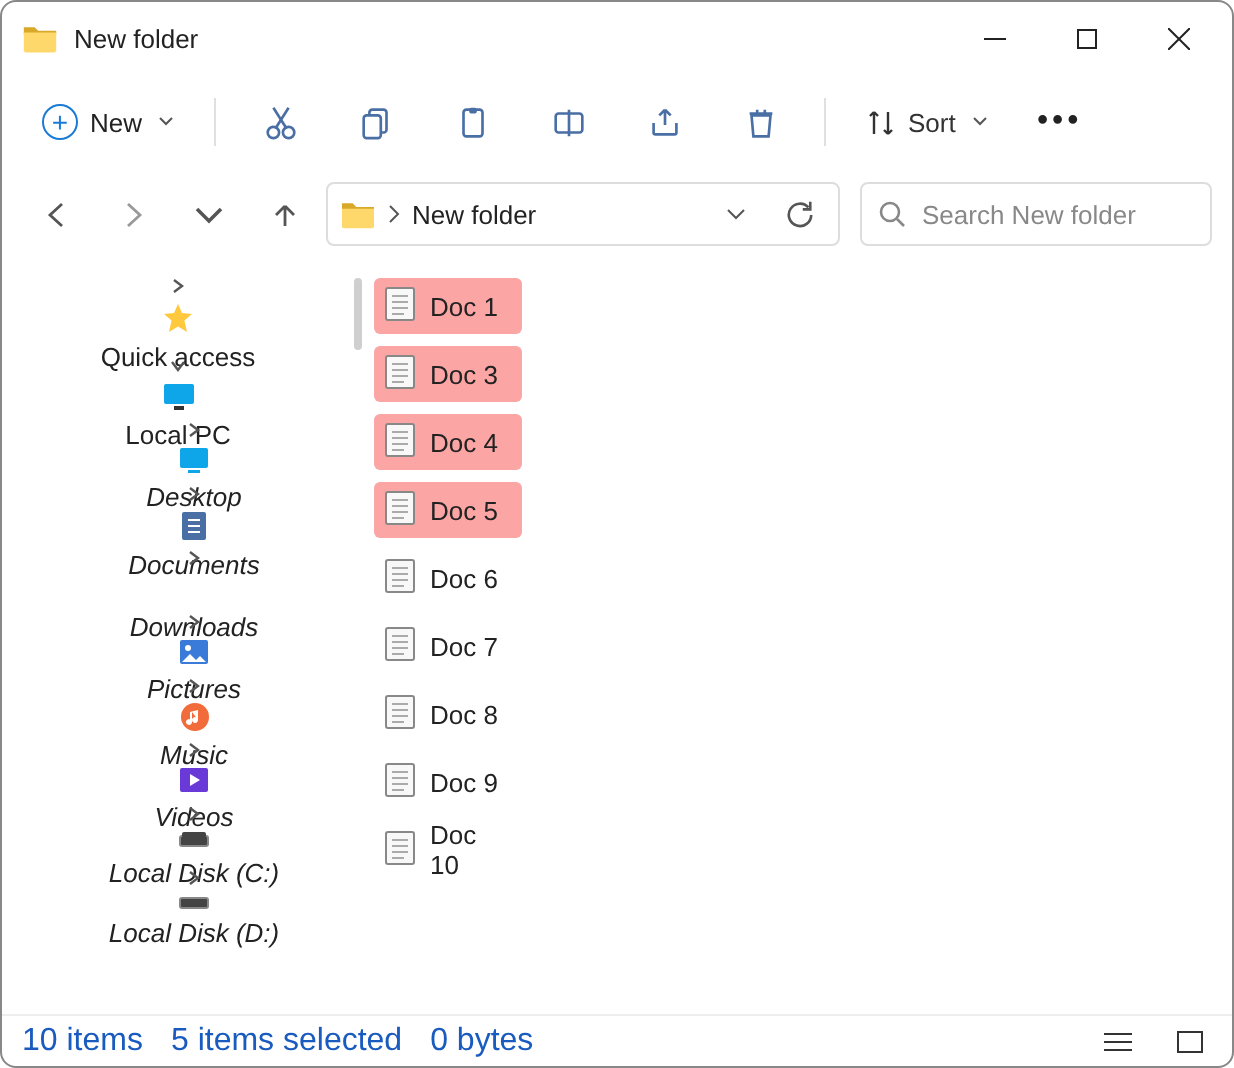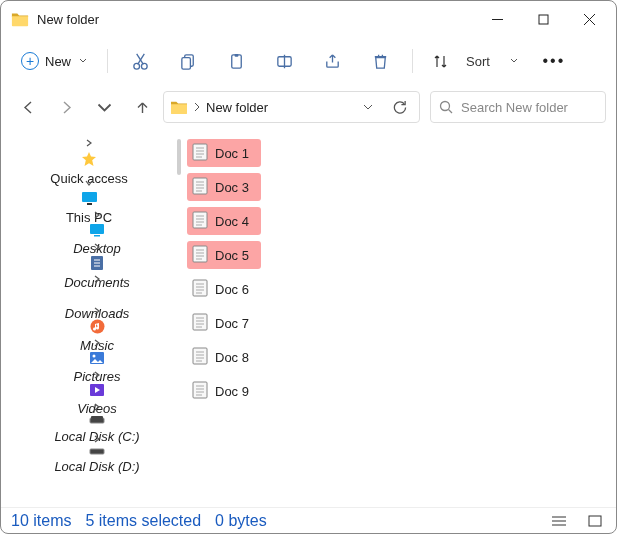--- a/index.html
+++ b/index.html
@@ -15,21 +15,21 @@
 
 
 .toolbar { height: 48px; display: flex; align-items: center; padding: 0 10px; gap: 4px; }
 .newbtn { display: flex; align-items: center; height: 34px; padding: 0 10px; gap: 6px; border-radius: 4px; }
 .plus-circ { width: 18px; height: 18px; border: 1.3px solid #1a7bd6; border-radius: 50%; display: flex; align-items: center; justify-content: center; color: #1a7bd6; font-size: 14px; line-height: 1; }
 .newbtn .lbl { font-size: 13px; }
 .chev-dn { width: 8px; height: 8px; margin-left: 2px; }
 .sep { width: 1px; height: 24px; background: #e0e0e0; margin: 0 6px; }
 .tbtn { width: 44px; height: 34px; display: flex; align-items: center; justify-content: center; color: #4a6fa5; }
 .tbtn svg { width: 19px; height: 19px; }
-.sortbtn { display: flex; align-items: center; gap: 18px; padding: 0 10px; height: 34px; color: #333; }
+.sortbtn { display: flex; align-items: center; gap: 6px; padding: 0 10px; height: 34px; color: #333; }
 .moredot { width: 44px; height: 34px; display: flex; align-items: center; justify-content: center; font-size: 16px; letter-spacing: 2px; }
 
 
 .navrow { height: 44px; display: flex; align-items: center; padding: 6px 10px; gap: 4px; }
 .nbtn { width: 34px; height: 32px; display: flex; align-items: center; justify-content: center; color: #555; }
 .nbtn svg { width: 15px; height: 15px; }
 .addr { flex: 1; height: 32px; border: 1px solid #ddd; border-radius: 4px; display: flex; align-items: center; padding: 0 6px; gap: 6px; }
 .addr .fico { width: 18px; height: 16px; }
 .addr .crumb { flex: 1; }
 .addr .ab { width: 26px; height: 28px; display: flex; align-items: center; justify-content: center; color: #555; }
@@ -233,21 +233,21 @@
           <svg width="8" height="8" viewBox="0 0 8 8">
             <path d="M1 2l3 4 3-4" fill="none" stroke="#555" stroke-width="1.2"></path>
           </svg>
         </span>
       <span class="ico">
           <svg class="pc-ico" width="17" height="15" viewBox="0 0 17 15">
             <rect class="scr" x="1" y="1" width="15" height="10" rx="1"></rect>
             <rect class="body" x="6" y="12" width="5" height="2"></rect>
           </svg>
         </span>
-      <span>This PC</span>
+      <span>Local PC</span>
     </div>
     <div id="tree-sub">
         <div class="tree-item sub">
           <span class="exp">
             <svg width="8" height="8" viewBox="0 0 8 8">
               <path d="M2 1l4 3-4 3" fill="none" stroke="#555" stroke-width="1.2"></path>
             </svg>
           </span>
           <span class="ico">
             <svg class="desk-ico" width="16" height="14" viewBox="0 0 16 14">
@@ -286,49 +286,49 @@
           </span>
           <span>Downloads</span>
         </div>
         <div class="tree-item sub">
           <span class="exp">
             <svg width="8" height="8" viewBox="0 0 8 8">
               <path d="M2 1l4 3-4 3" fill="none" stroke="#555" stroke-width="1.2"></path>
             </svg>
           </span>
           <span class="ico">
-            <svg class="mus-ico" width="15" height="15" viewBox="0 0 15 15">
-              <circle cx="7.5" cy="7.5" r="7"></circle>
-              <path d="M6 5v5a1.5 1.5 0 1 1-1-1.4V5l4-1v5a1.5 1.5 0 1 1-1-1.4" fill="#fff"></path>
-            </svg>
-          </span>
-          <span>Music</span>
-        </div>
-        <div class="tree-item sub">
-          <span class="exp">
-            <svg width="8" height="8" viewBox="0 0 8 8">
-              <path d="M2 1l4 3-4 3" fill="none" stroke="#555" stroke-width="1.2"></path>
-            </svg>
-          </span>
-          <span class="ico">
             <svg class="pic-ico" width="16" height="14" viewBox="0 0 16 14">
               <rect x="1" y="1" width="14" height="12" rx="1"></rect>
               <circle cx="5" cy="5" r="1.5" fill="#fff"></circle>
               <path d="M2 12l4-4 3 3 2-2 3 3" fill="#fff"></path>
             </svg>
           </span>
           <span>Pictures</span>
         </div>
         <div class="tree-item sub">
           <span class="exp">
             <svg width="8" height="8" viewBox="0 0 8 8">
               <path d="M2 1l4 3-4 3" fill="none" stroke="#555" stroke-width="1.2"></path>
             </svg>
           </span>
           <span class="ico">
+            <svg class="mus-ico" width="15" height="15" viewBox="0 0 15 15">
+              <circle cx="7.5" cy="7.5" r="7"></circle>
+              <path d="M6 5v5a1.5 1.5 0 1 1-1-1.4V5l4-1v5a1.5 1.5 0 1 1-1-1.4" fill="#fff"></path>
+            </svg>
+          </span>
+          <span>Music</span>
+        </div>
+        <div class="tree-item sub">
+          <span class="exp">
+            <svg width="8" height="8" viewBox="0 0 8 8">
+              <path d="M2 1l4 3-4 3" fill="none" stroke="#555" stroke-width="1.2"></path>
+            </svg>
+          </span>
+          <span class="ico">
             <svg class="vid-ico" width="16" height="14" viewBox="0 0 16 14">
               <rect x="1" y="1" width="14" height="12" rx="1"></rect>
               <path d="M6 4l5 3-5 3z" fill="#fff"></path>
             </svg>
           </span>
           <span>Videos</span>
         </div>
         <div class="tree-item sub">
           <span class="exp">
             <svg width="8" height="8" viewBox="0 0 8 8">
@@ -433,20 +433,30 @@
         </div>
         <div class="file-row">
           <span><svg class="dico doc-svg" viewBox="0 0 16 18">
               <rect x="1" y="1" width="14" height="16" rx="1"></rect>
               <line x1="4" y1="5" x2="12" y2="5"></line>
               <line x1="4" y1="8" x2="12" y2="8"></line>
               <line x1="4" y1="11" x2="12" y2="11"></line>
               <line x1="4" y1="14" x2="10" y2="14"></line>
             </svg></span>
           <span>Doc 9</span>
+        </div>
+        <div class="file-row">
+          <span><svg class="dico doc-svg" viewBox="0 0 16 18">
+              <rect x="1" y="1" width="14" height="16" rx="1"></rect>
+              <line x1="4" y1="5" x2="12" y2="5"></line>
+              <line x1="4" y1="8" x2="12" y2="8"></line>
+              <line x1="4" y1="11" x2="12" y2="11"></line>
+              <line x1="4" y1="14" x2="10" y2="14"></line>
+            </svg></span>
+          <span>Doc 10</span>
         </div>
       </div>
   </div>
 </div>
 
 <div class="status">
   <span>10 items</span>
   <span>5 items selected</span>
   <span>0 bytes</span>
   <div class="spacer"></div>

